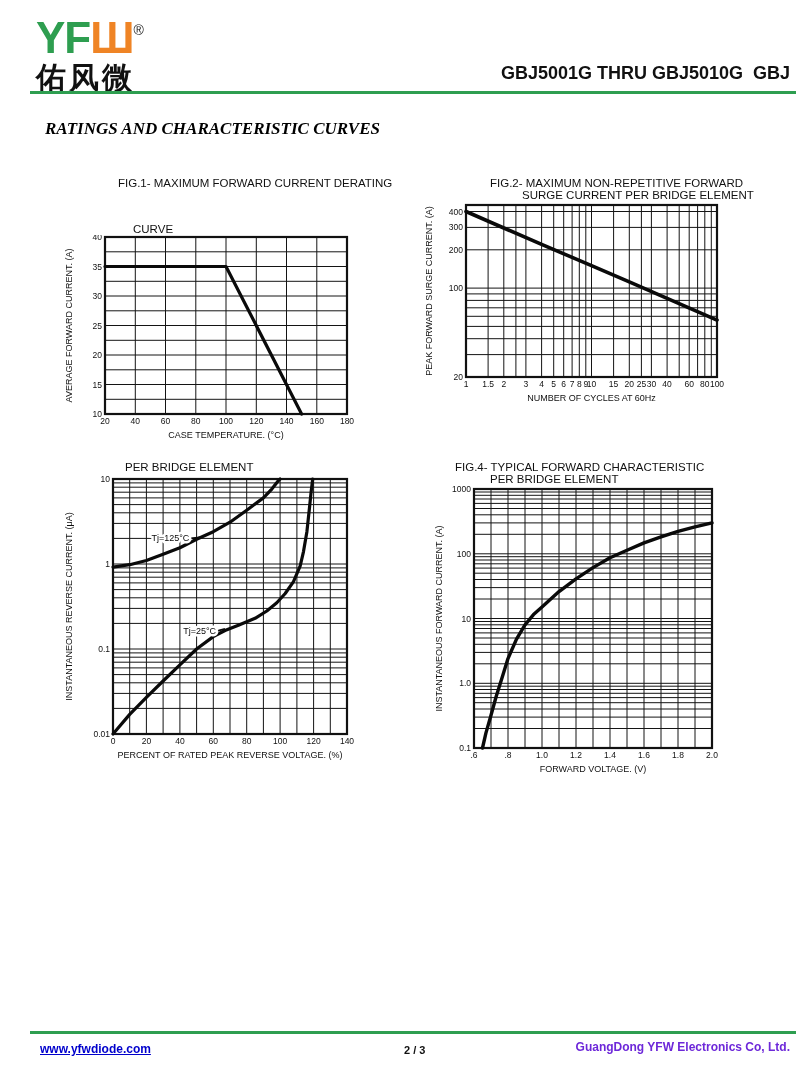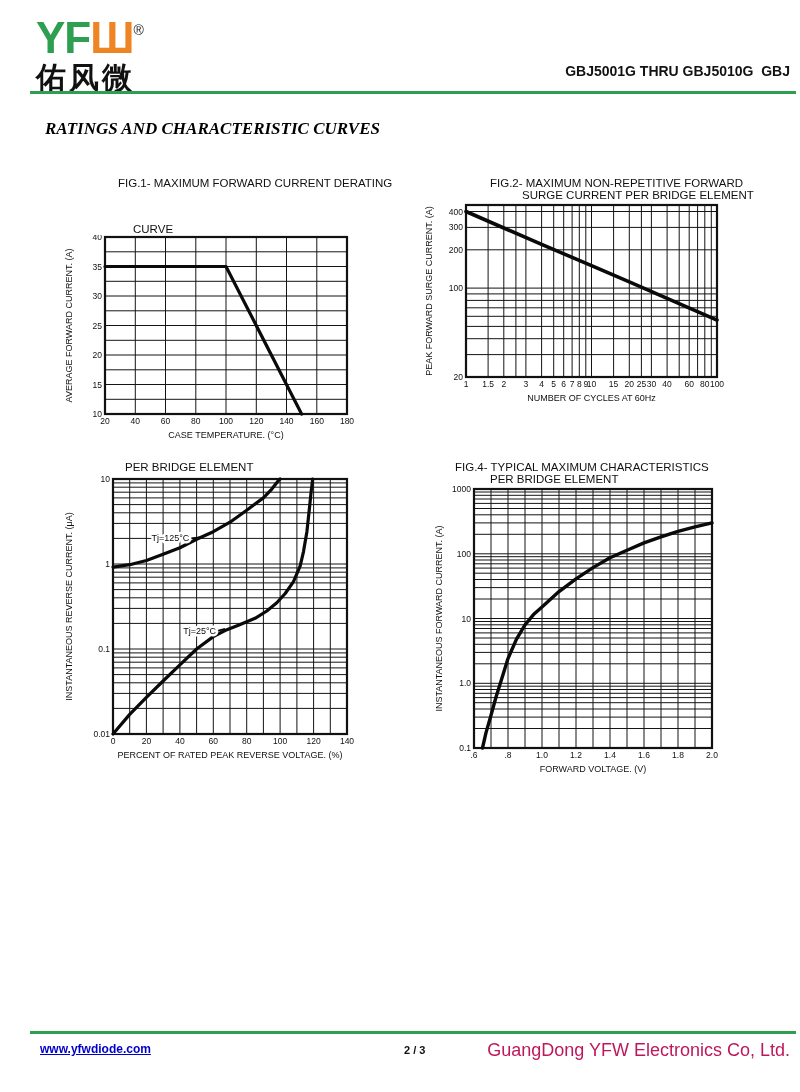--- a/index.html
+++ b/index.html
@@ -4,21 +4,21 @@
 <style>
   html,body{margin:0;padding:0;background:#e9e9e9;}
   .page{position:relative;width:800px;height:1092px;background:#ffffff;margin:0 auto;
         font-family:"Liberation Sans",sans-serif;color:#1a1a1a;overflow:hidden;}
 
   
   .logo{position:absolute;left:36px;top:8px;}
   .logo-mark{font-weight:bold;font-size:44px;line-height:44px;letter-spacing:-1px;text-align:right;}
   .logo-reg{font-size:14px;font-weight:normal;color:#222;vertical-align:18px;letter-spacing:0;}
   .logo-cn{font-size:30px;font-weight:bold;line-height:32px;letter-spacing:3px;color:#111;margin-top:2px;}
-  .doc-title{position:absolute;right:10px;top:63px;font-size:14px;font-weight:bold;white-space:pre;color:#111;}
+  .doc-title{position:absolute;right:10px;top:63px;font-size:18px;font-weight:bold;white-space:pre;color:#111;}
   .rule{position:absolute;left:30px;width:766px;height:3px;}
   .rule-top{top:91px;}
   .section-heading{position:absolute;left:45px;top:119px;font-family:"Liberation Serif",serif;
         font-style:italic;font-weight:bold;font-size:17px;color:#000;}
 
   
   .fig{position:absolute;}
   .fig-title{font-size:11.5px;font-weight:500;line-height:12px;color:#111;white-space:pre;}
   .fig svg{display:block;}
   svg text{fill:#111;font-family:"Liberation Sans",sans-serif;}
@@ -27,21 +27,21 @@
   .ann{font-size:9px;font-weight:500;paint-order:stroke;stroke:#ffffff;stroke-width:5px;stroke-linejoin:round;fill:#0a0a0a;}
   .grid line{stroke:#141414;stroke-width:1;}
   .border{stroke:#111;stroke-width:2.2;fill:none;}
   .curve{stroke:#0a0a0a;fill:none;stroke-linecap:round;stroke-linejoin:round;}
   .leader{stroke:#0a0a0a;stroke-width:1.8;}
 
   
   .rule-bottom{top:1031px;}
   .footer-link{position:absolute;left:40px;top:1042px;font-size:12px;font-weight:600;text-decoration:underline;}
   .footer-page{position:absolute;left:404px;top:1044px;font-size:11px;font-weight:bold;color:#111;}
-  .footer-company{position:absolute;right:10px;top:1040px;font-size:18px;font-weight:normal;color:#be185d;}
+  .footer-company{position:absolute;right:10px;top:1040px;font-size:12px;font-weight:bold;color:#6d28d9;}
 </style>
 </head>
 <body>
 
 <div class="page">
 
   <div class="logo">
     <div class="logo-mark"><span style="color: rgb(46, 158, 80);">YF</span><span style="color: rgb(239, 132, 37);">Ш</span><span class="logo-reg">®</span></div>
     <div class="logo-cn">佑风微</div>
   </div>
@@ -251,21 +251,21 @@
           <text x="50" y="94.0" text-anchor="end">1</text>
           <text x="50" y="179.0" text-anchor="end">0.1</text>
           <text x="50" y="264.0" text-anchor="end">0.01</text>
         </g>
         <text x="170" y="285" text-anchor="middle" class="axis-title">PERCENT OF RATED PEAK REVERSE VOLTAGE. (%)</text>
         <text x="12" y="133.5" text-anchor="middle" class="axis-title" transform="rotate(-90 12 133.5)">INSTANTANEOUS REVERSE CURRENT. (μA)</text>
       </svg>
   </div>
 
   <div class="fig" style="left:430px;top:461px;width:340px;">
-    <div class="fig-title" style="margin-left:25px;">FIG.4- TYPICAL MAXIMUM CHARACTERISTICS</div>
+    <div class="fig-title" style="margin-left:25px;">FIG.4- TYPICAL FORWARD CHARACTERISTIC</div>
     <div class="fig-title" style="margin-left:60px;">PER BRIDGE ELEMENT</div>
     <svg width="335" height="302">
         <g class="grid">
           <line x1="44.0" y1="4" x2="44.0" y2="263"></line>
           <line x1="61.0" y1="4" x2="61.0" y2="263"></line>
           <line x1="78.0" y1="4" x2="78.0" y2="263"></line>
           <line x1="95.0" y1="4" x2="95.0" y2="263"></line>
           <line x1="112.0" y1="4" x2="112.0" y2="263"></line>
           <line x1="129.0" y1="4" x2="129.0" y2="263"></line>
           <line x1="146.0" y1="4" x2="146.0" y2="263"></line>

